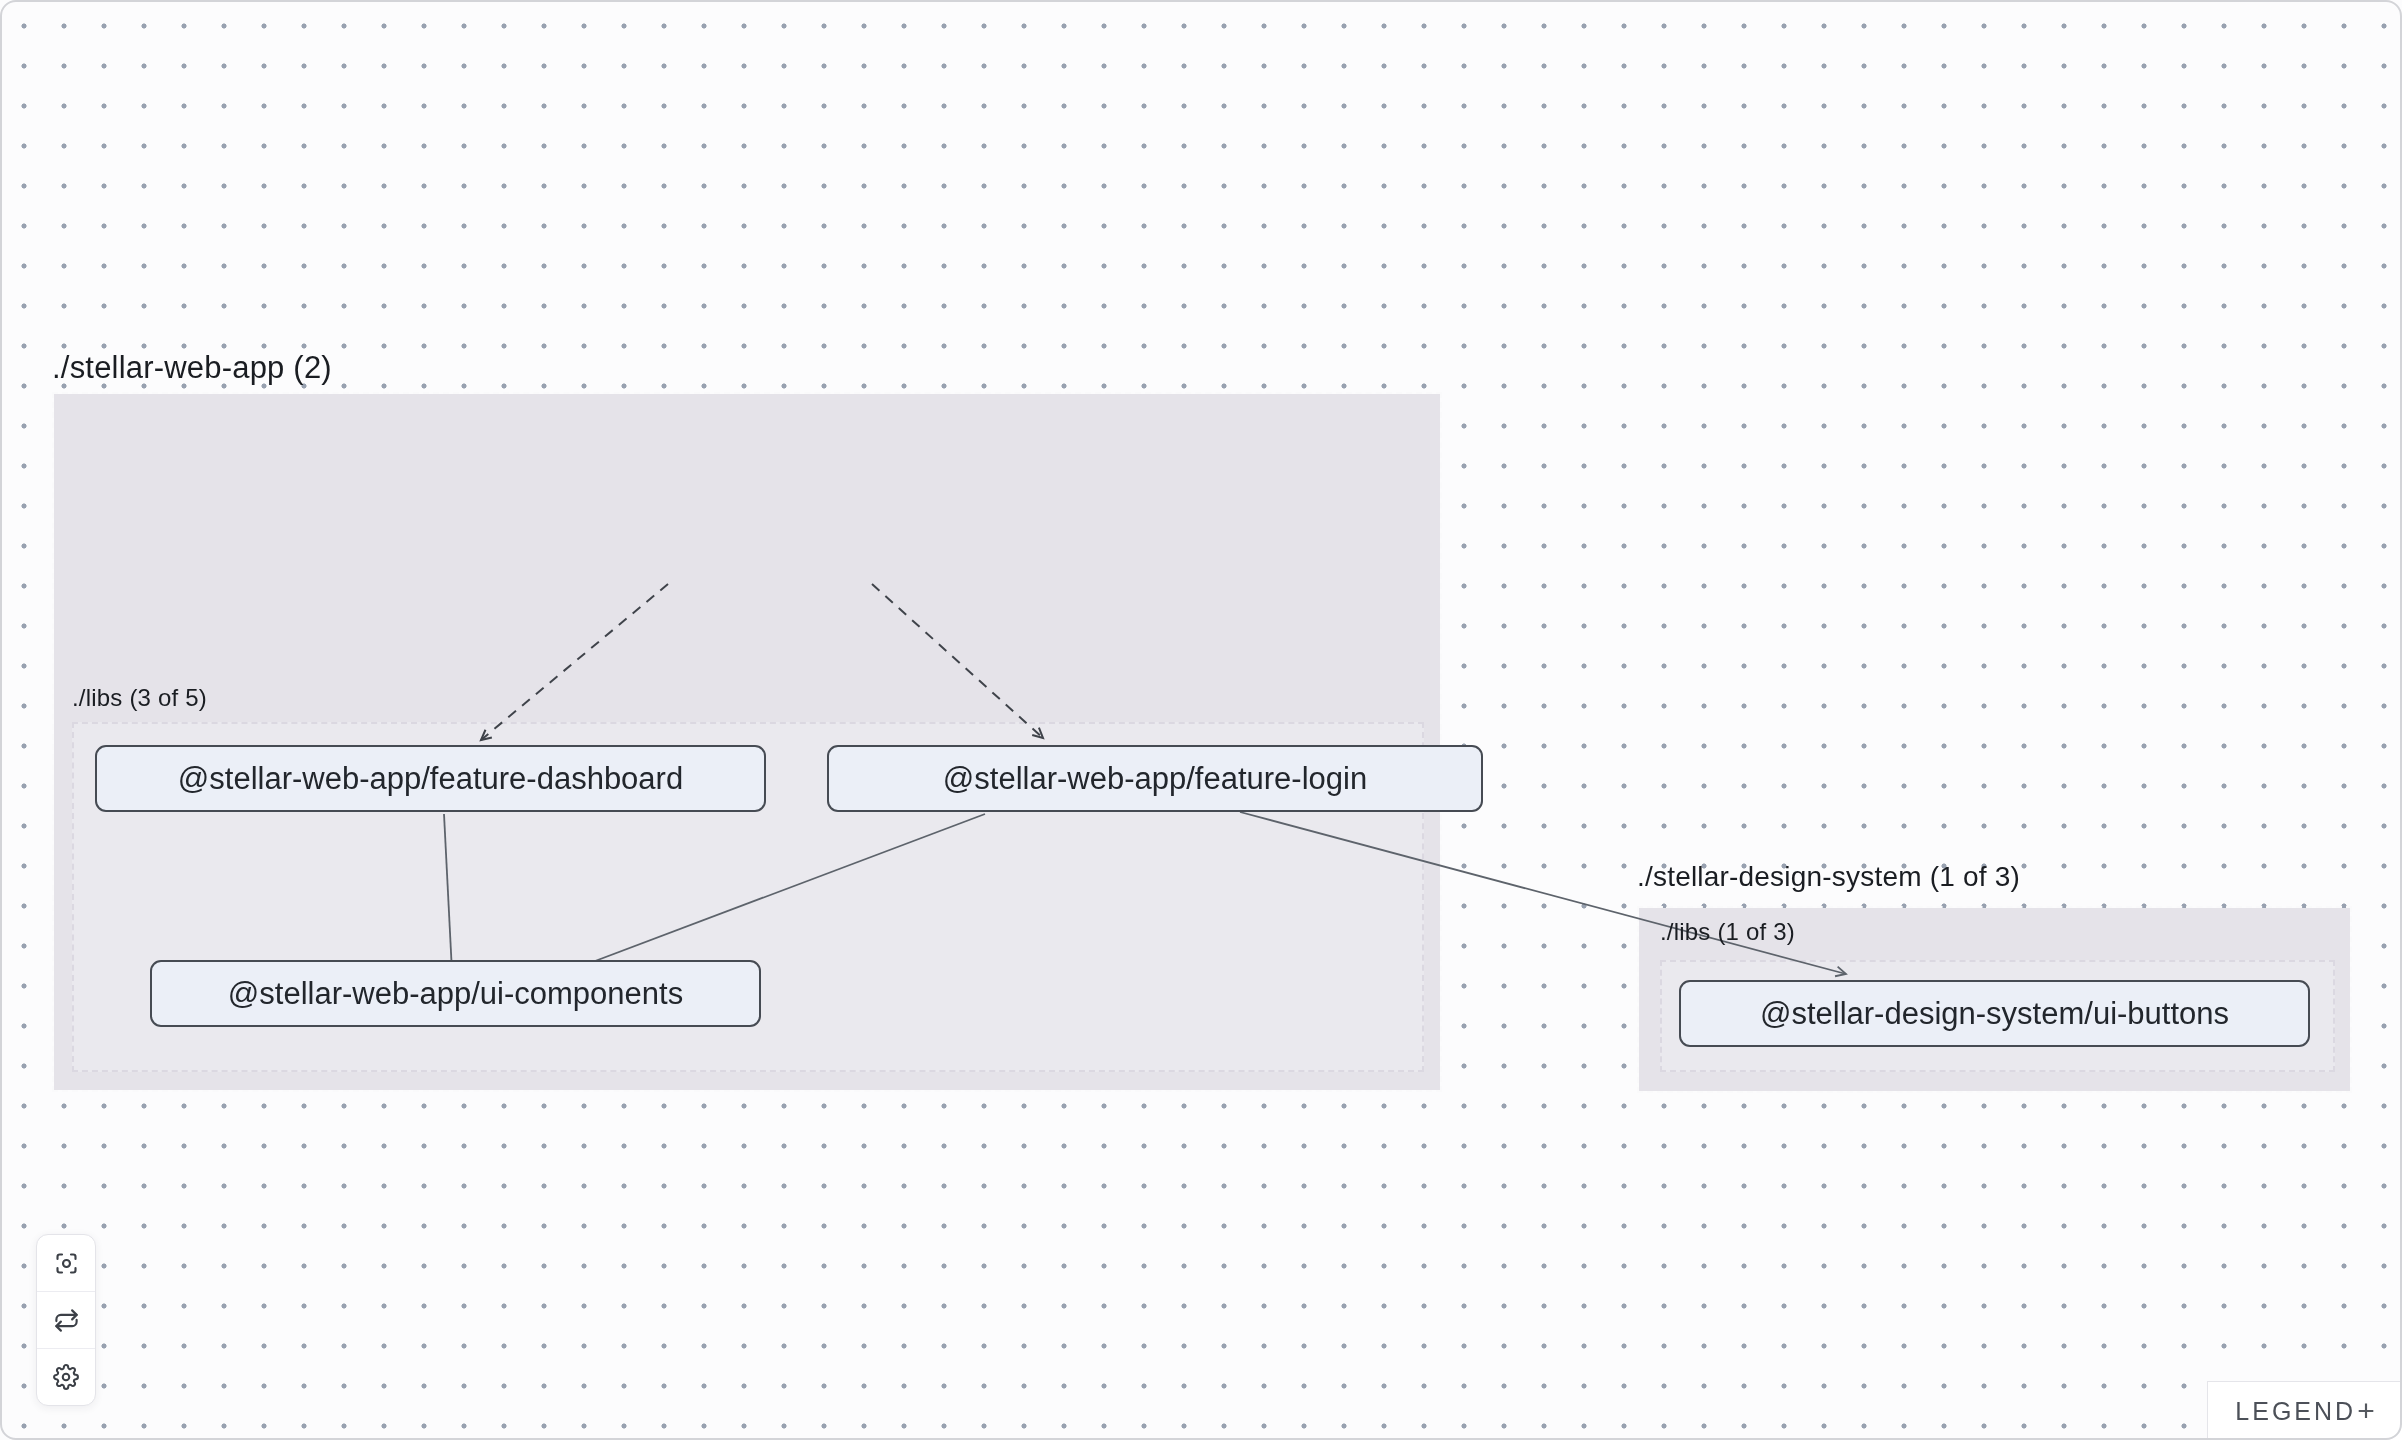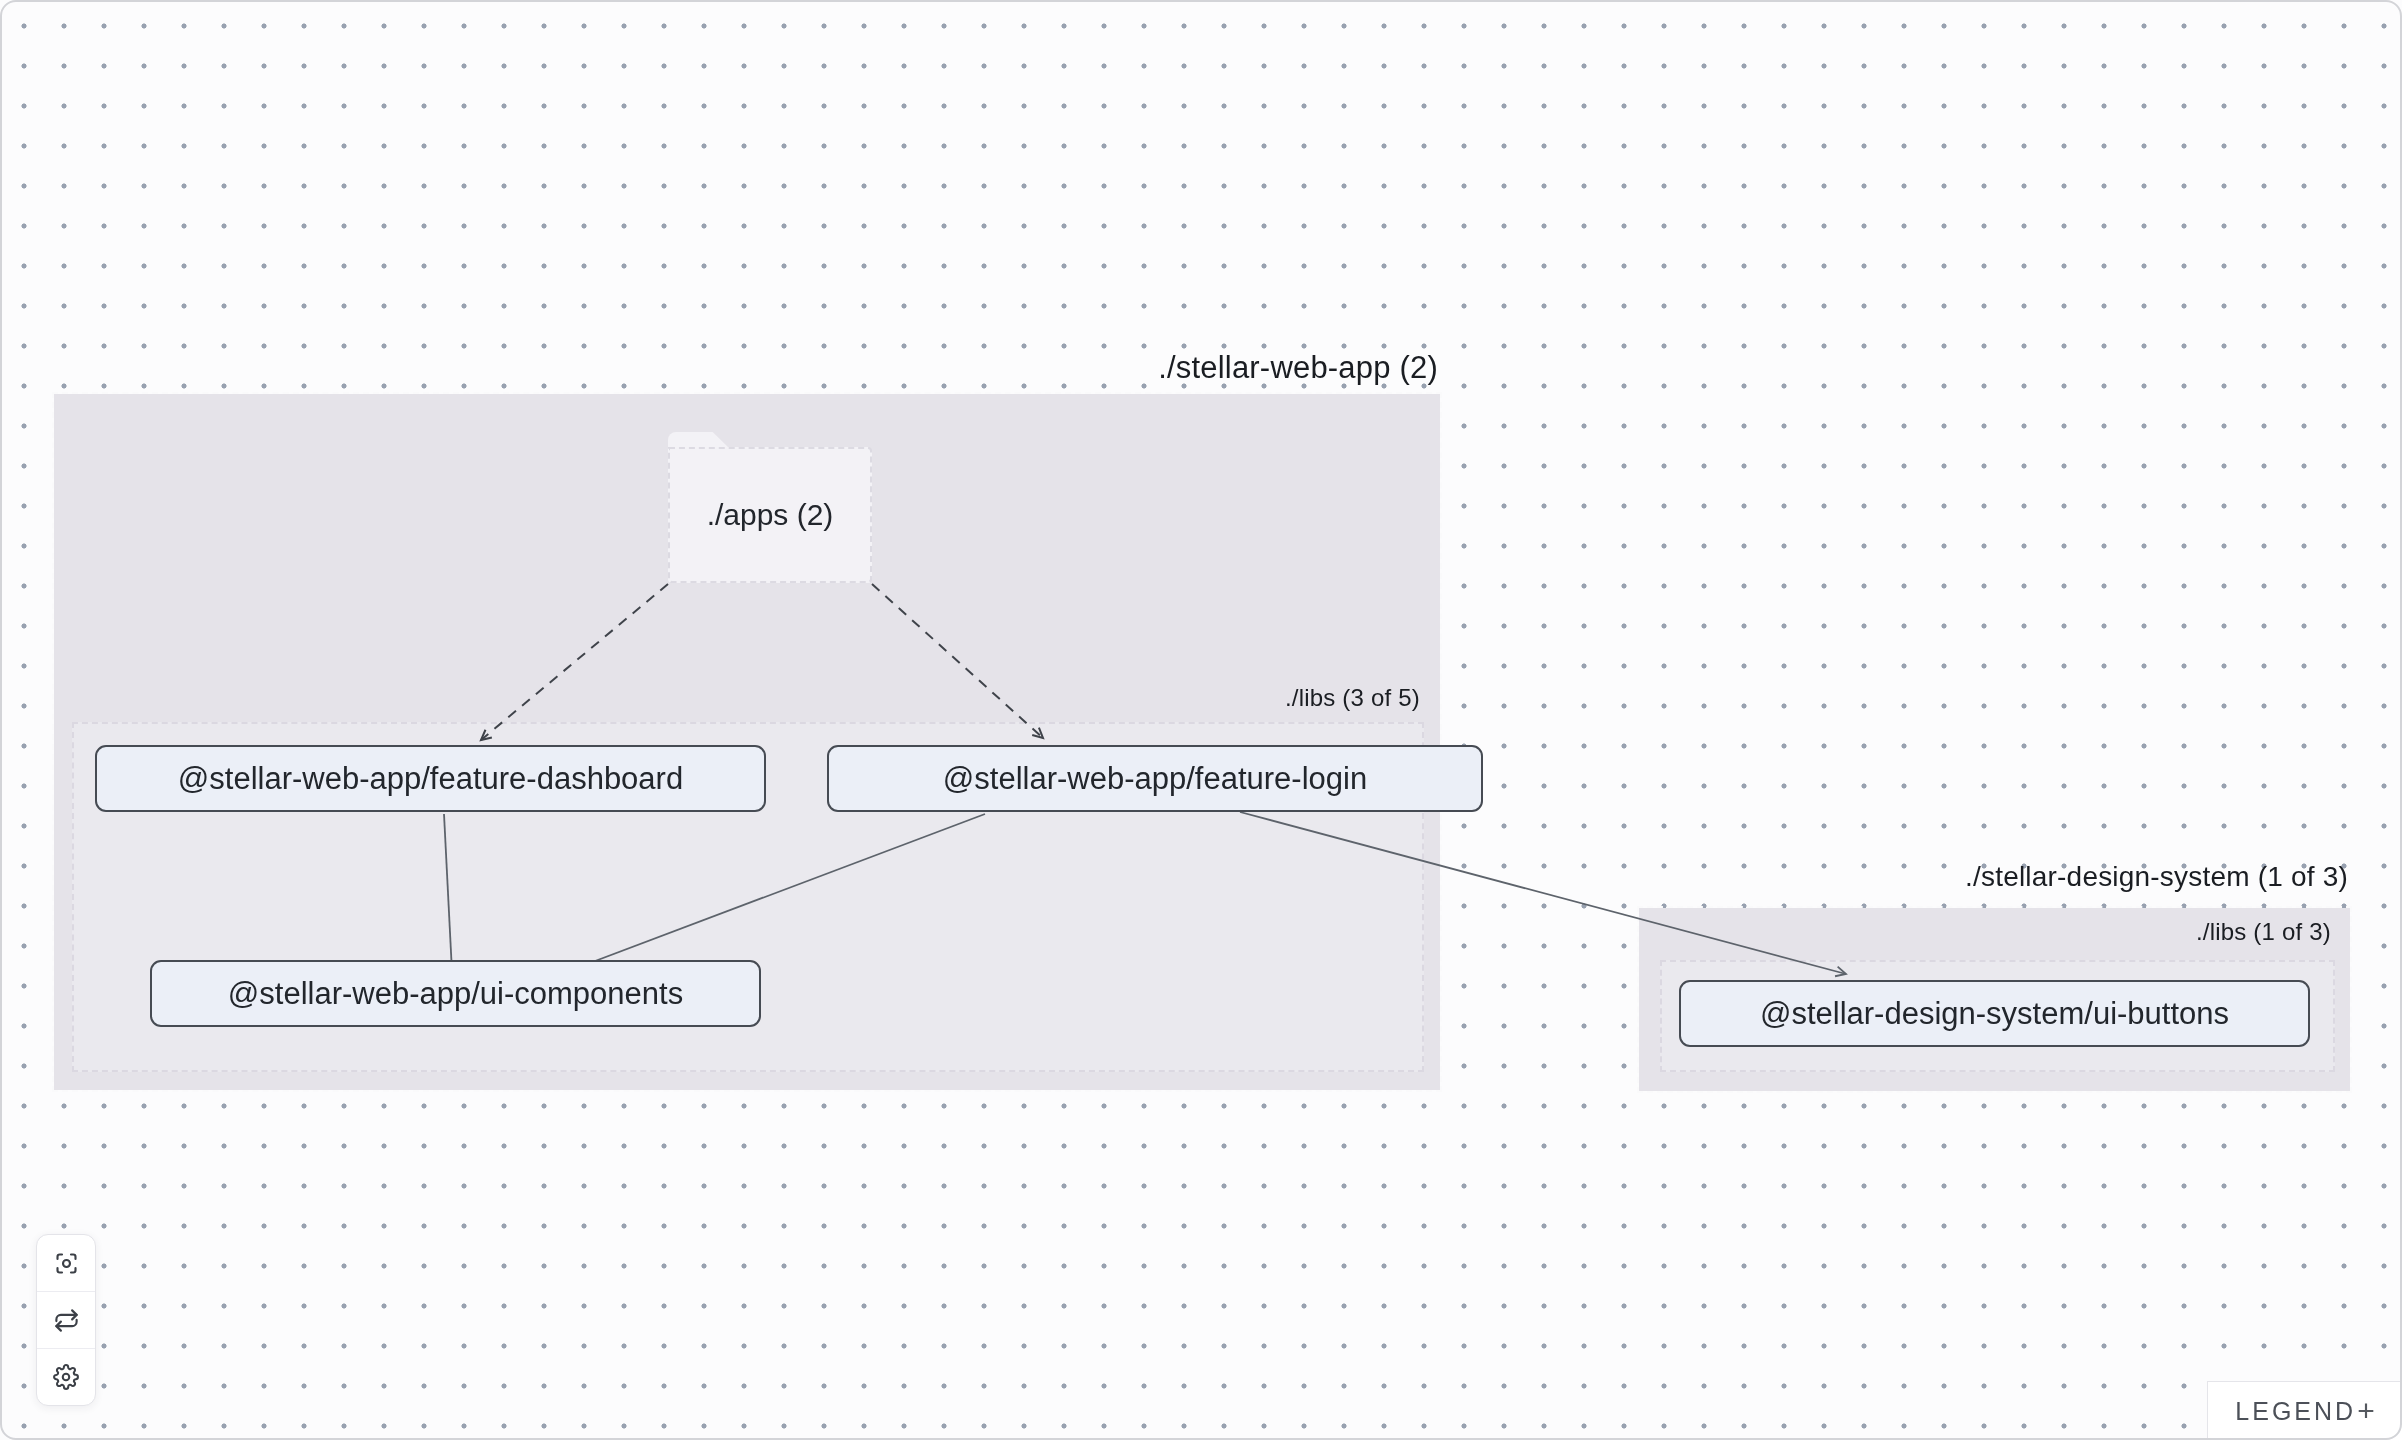--- a/index.html
+++ b/index.html
@@ -33,21 +33,21 @@
     z-index:1;
   }
   .subgroup{
     position:absolute;
     background:rgba(255,255,255,0.22);
     border:2px dashed #dbd8e1;
     z-index:2;
   }
   .graph-label{
     position:absolute;
-    text-align:right;
+    text-align:left;
     font-size:31px;
     color:#1a1d22;
     z-index:4;
     letter-spacing:0.2px;
   }
   .graph-label.small{font-size:24px;}
   
   .folder{
     position:absolute;left:668px;top:432px;width:204px;height:151px;z-index:3;
   }
@@ -136,26 +136,20 @@
         <path d="M3,3 L13,8 L3,13" fill="none" stroke="#5d636b" stroke-width="1.8"></path>
       </marker>
     </defs>
     <line class="edge-dashed" x1="668" y1="584" x2="481" y2="740" marker-end="url(#arrow-dark)"></line>
     <line class="edge-dashed" x1="872" y1="584" x2="1043" y2="738" marker-end="url(#arrow-dark)"></line>
     <line class="edge-solid" x1="444" y1="814" x2="452" y2="972" marker-end="url(#arrow-gray)"></line>
     <line class="edge-solid" x1="985" y1="814" x2="566" y2="972" marker-end="url(#arrow-gray)"></line>
     <line class="edge-solid" x1="1240" y1="812" x2="1846" y2="974" marker-end="url(#arrow-gray)"></line>
   </svg>
 
-  <div class="folder">
-    <div class="tab"></div>
-    <div class="body">
-      <span>./apps (2)</span>
-    </div>
-  </div>
 
   <div class="node" style="left:95px;top:745px;width:671px;">@stellar-web-app/feature-dashboard</div>
   <div class="node" style="left:827px;top:745px;width:656px;">@stellar-web-app/feature-login</div>
   <div class="node" style="left:150px;top:960px;width:611px;">@stellar-web-app/ui-components</div>
   <div class="node" style="left:1679px;top:980px;width:631px;">@stellar-design-system/ui-buttons</div>
 
   <div class="toolbar">
     <button title="">
       <svg width="27" height="27" viewBox="0 0 24 24">
         <path d="M4 8 V6 Q4 4 6 4 H8"></path>

